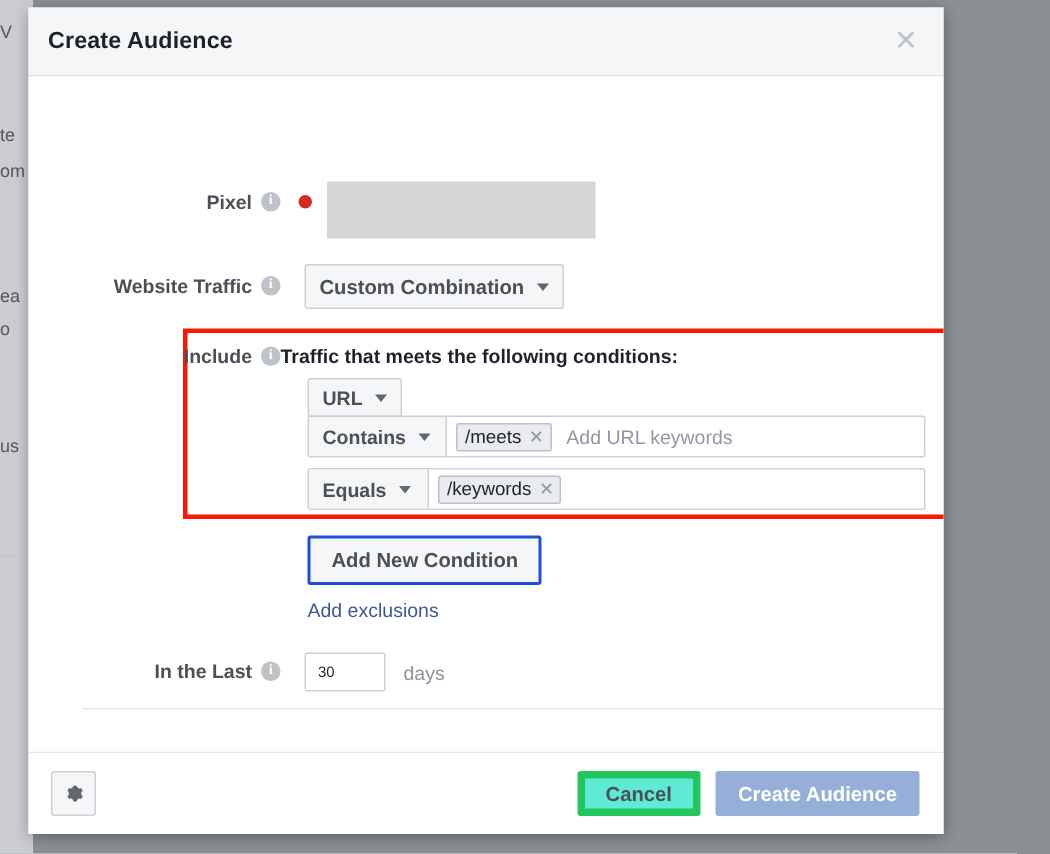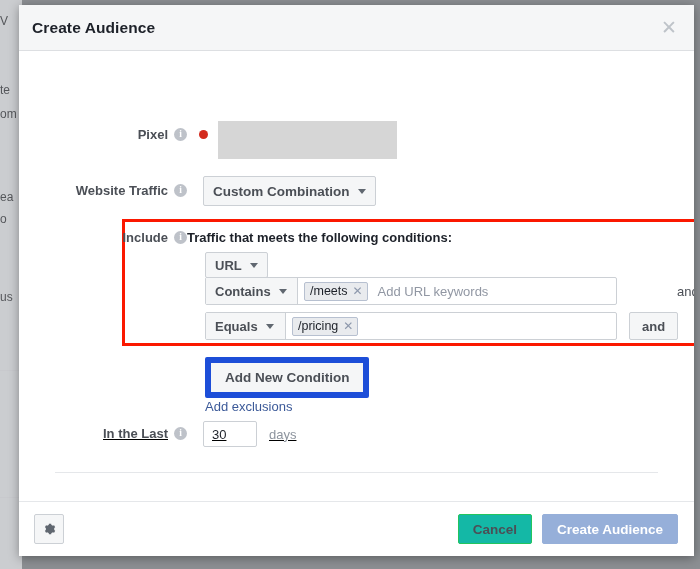--- a/index.html
+++ b/index.html
@@ -47,21 +47,21 @@
     height: 1px;
     background: #c6c8cc;
     opacity: .7;
   }
 
   
   #modal {
     position: absolute;
     left: 19px;
     top: 5px;
-    width: 675px;
+    width: 610px;
     height: 551px;
     background: #ffffff;
     box-shadow: 0 2px 10px rgba(0,0,0,.35);
     display: flex;
     flex-direction: column;
   }
 
   
   .modal-header {
     height: 46px;
@@ -311,50 +311,50 @@
     font-family: "Liberation Sans", sans-serif;
   }
   #cond-row-1 .remove-x { margin-left: 21px; }
 
   
   #add-condition-btn {
     position: absolute;
     left: 186px;
     top: 306px;
     background: #f5f6f7;
-    border: 6px solid #1d4ed8;
+    border: 2px solid #1d4ed8;
     border-radius: 2px;
     font-size: 13.5px;
     font-weight: bold;
     color: #4b4f56;
     height: 29px;
     display: inline-flex;
     align-items: center;
     padding: 0 14px;
     cursor: pointer;
   }
   #add-exclusions {
     position: absolute;
     left: 186px;
     top: 348px;
     font-size: 13px;
     color: #3b5998;
     cursor: pointer;
   }
 
   
-  #lastdays-row { left: 0; top: 370px; width: 675px; align-items: center; text-decoration: underline; }
+  #lastdays-row { left: 0; top: 384px; width: 675px; align-items: center; }
   #lastdays-row .field-label { width: 168px; }
   .days-input {
     width: 54px;
     height: 26px;
     border: 1px solid #ccd0d5;
     border-radius: 2px;
     background: #fff;
-    font-size: 13px;
+    font-size: 10px;
     color: #1d2129;
     font-family: "Liberation Sans", sans-serif;
     padding: 0 8px;
     margin-left: 16px;
     box-sizing: border-box;
     outline: none;
   }
   .days-suffix {
     font-size: 13px;
     color: #8d949e;
@@ -418,22 +418,22 @@
     font-size: 13.5px;
     font-weight: bold;
     height: 30px;
     display: inline-flex;
     align-items: center;
     padding: 0 14px;
     cursor: pointer;
     box-sizing: border-box;
   }
   .btn-cancel {
-    background: #14b8a6;
-    border: 1px solid #22c55e;
+    background: #5eead4;
+    border: 5px solid #22c55e;
     color: #4b4f56;
     margin-left: 42px;
   }
   .btn-primary {
     background: #96afd9;
     border: 1px solid #96afd9;
     color: #ffffff;
     margin-left: 10px;
   }
 </style>
@@ -514,21 +514,21 @@
     </div>
 
     <div class="cond-row" id="cond-row-2">
       <div class="cond-group">
         <div class="cond-op w-equals">
           <span>Equals</span>
           <span class="caret"></span>
         </div>
         <div class="cond-input-area">
           <span class="chip">
-            <span>/pricing</span>
+            <span>/keywords</span>
             <span class="chip-x">✕</span>
           </span>
         </div>
       </div>
       <span class="and-btn">and</span>
 
     </div>
 
     <div id="add-condition-btn">Add New Condition</div>
     <div id="add-exclusions">Add exclusions</div>

